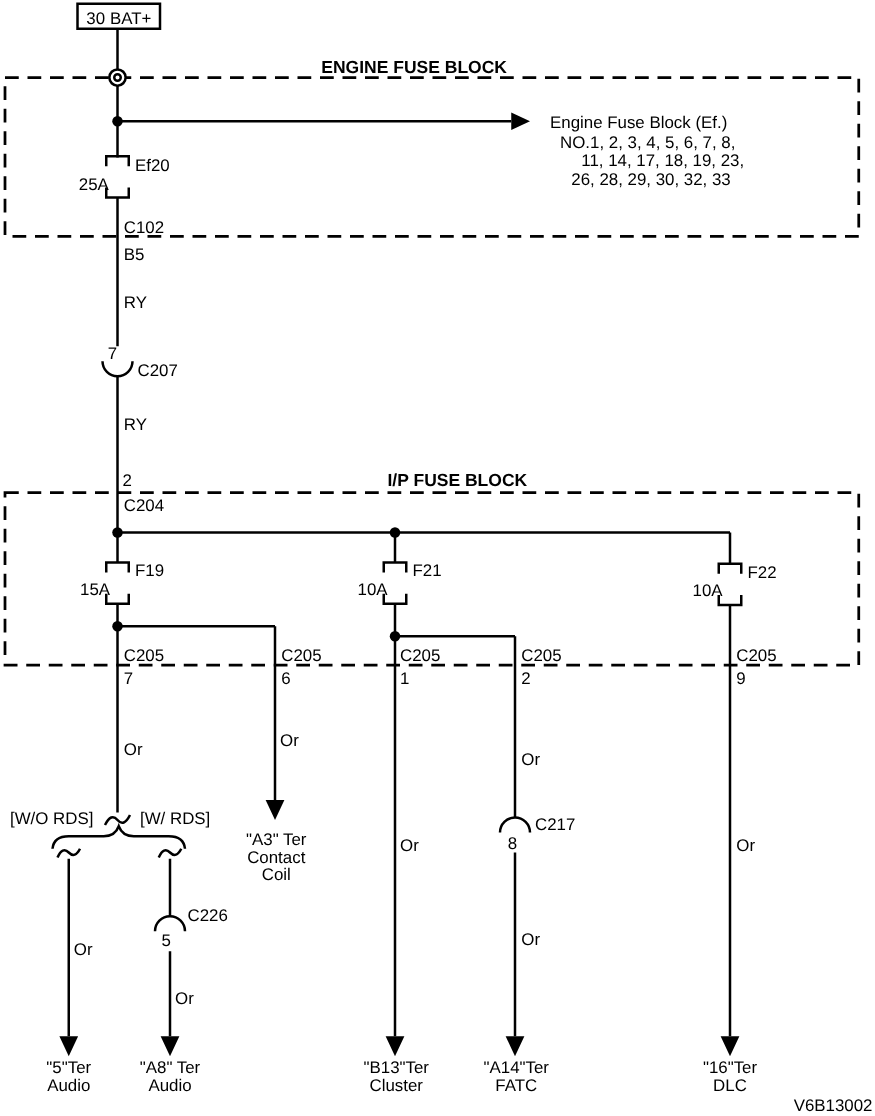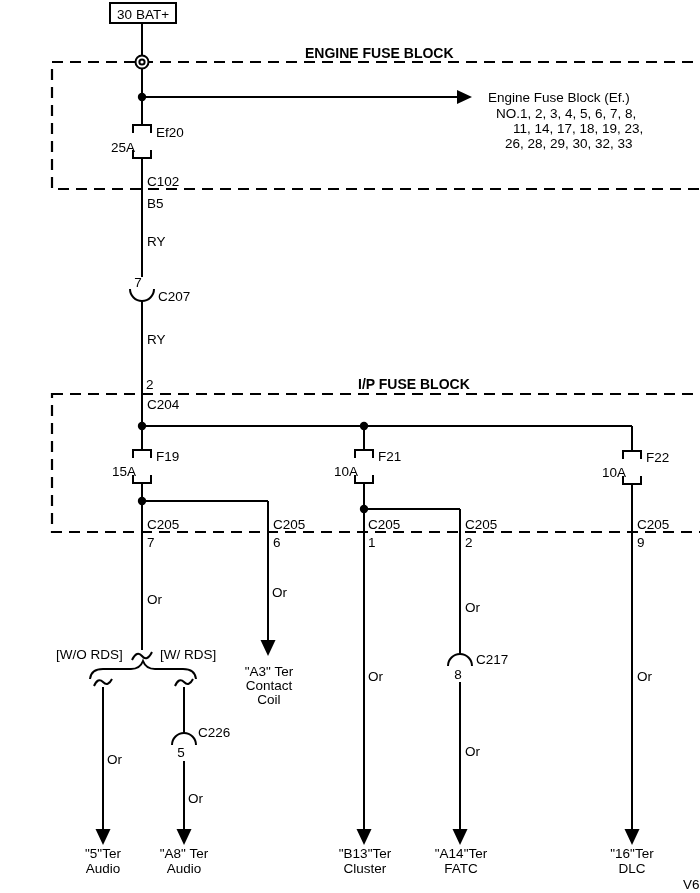--- a/index.html
+++ b/index.html
@@ -1,16 +1,16 @@
 <!DOCTYPE html>
 <html><head>
 <meta charset="utf-8">
 <style>
   html,body{margin:0;padding:0;background:#ffffff;}
-  .stage{width:640px;height:893px;position:relative;background:#fff;margin-left:48px;}
+  .stage{width:640px;height:893px;position:relative;background:#fff;}
   svg{display:block;}
   .t{font-family:"Liberation Sans",sans-serif;font-size:13.5px;fill:#000;}
   .b{font-family:"Liberation Sans",sans-serif;font-size:14px;font-weight:bold;fill:#000;}
   .mid{text-anchor:middle;}
   .end{text-anchor:end;}
   .w{stroke:#000;stroke-width:2;fill:none;}
   .dash{stroke:#000;stroke-width:2.2;fill:none;stroke-dasharray:11 7;}
   .dot{fill:#000;stroke:none;}
   .head{fill:#000;stroke:none;}
 </style>

